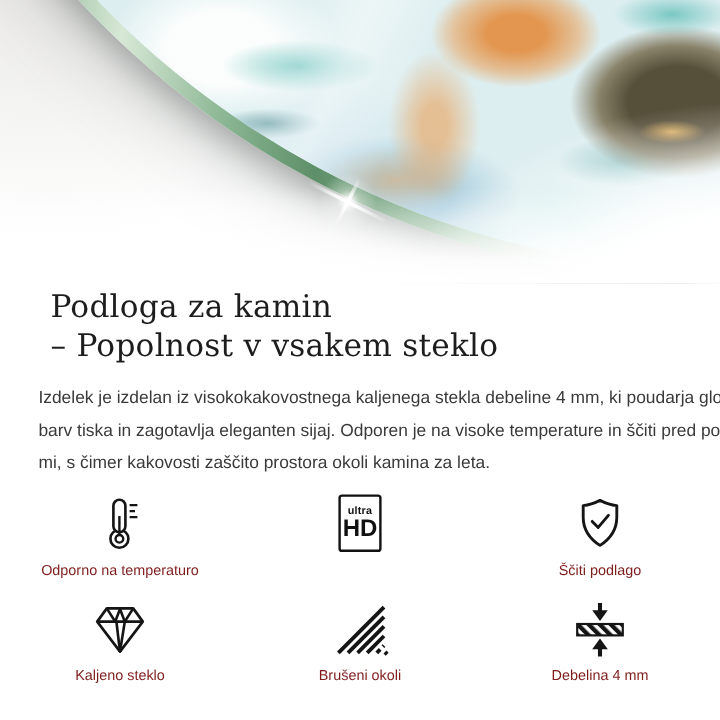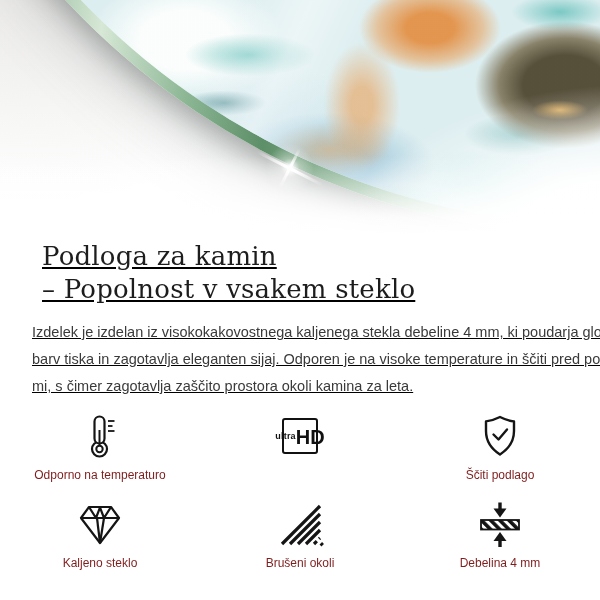--- a/index.html
+++ b/index.html
@@ -50,36 +50,36 @@
   .sparkle::before { left:0; width:74px; transform:rotate(27deg); }
   .sparkle::after  { left:15px; width:44px; transform:rotate(117deg); }
 
   
   .hero-fade { position:absolute; inset:0; pointer-events:none;
     background:
       radial-gradient(ellipse 430px 250px at 105% 108%, rgba(255,255,255,.98) 30%, rgba(255,255,255,0) 68%),
       linear-gradient(to bottom, rgba(255,255,255,0) 66%, rgba(255,255,255,.9) 92%, #ffffff 100%); }
 
   
-  .intro { padding:4px 40px 0 32px;text-decoration:underline; }
+  .intro { padding:4px 40px 0 32px; }
   h1 { font-family:"DejaVu Serif","Liberation Serif",serif; font-weight:400;
     font-size:26px; line-height:33px; color:#1d1d1d; letter-spacing:.2px; margin-left:10px; }
   .desc { margin-top:13px; font-size:14.5px; line-height:27px; color:#3a3a3a; }
   .desc div { white-space:nowrap; }
 
   
   .features { margin-top:12px; display:grid; grid-template-columns:1fr 1fr 1fr;
     row-gap:18px; text-align:center; }
   .feat { display:flex; flex-direction:column; align-items:center; }
   .feat .ic { height:48px; display:flex; align-items:center; justify-content:center; }
   .feat .lbl { margin-top:8px; font-size:12px; color:#7f1d1d; }
   svg.icon { stroke:#151515; fill:none; stroke-width:2.2; }
 
-  .uhd-box { width:36px; height:36px; border:2.6px solid #111; border-radius:3px;
-    display:flex; align-items:center; justify-content:center;
+  .uhd-box { width:36px; height:48px; border:2.6px solid #111; border-radius:3px;
+    display:flex; flex-direction:column; justify-content:center;
     color:#111; line-height:1; }
   .uhd-top { font-size:9px; font-weight:700; letter-spacing:.2px; }
   .uhd-bottom { font-size:20px; font-weight:800; margin-top:1px; }
 </style>
 </head>
 <body>
 
 <div class="hero">
   <div class="glass-edge"></div>
   <div class="glass-art"></div>
@@ -88,21 +88,21 @@
 </div>
 
 <div class="intro">
   <h1>
     <div>Podloga za kamin</div>
     <div>– Popolnost v vsakem steklo</div>
   </h1>
   <div class="desc">
     <div>Izdelek je izdelan iz visokokakovostnega kaljenega stekla debeline 4 mm, ki poudarja globino</div>
     <div>barv tiska in zagotavlja eleganten sijaj. Odporen je na visoke temperature in ščiti pred poškodba-</div>
-    <div>mi, s čimer zagotavlja zaščito prostora okoli kamina za leta.</div>
+    <div>mi, s čimer kakovosti zaščito prostora okoli kamina za leta.</div>
   </div>
 </div>
 
 <div class="features">
 
   <div class="feat">
     <div class="ic">
       <svg class="icon" width="44" height="46" viewBox="0 0 44 46">
         <circle cx="21.5" cy="36" r="7.5"></circle>
         <rect x="16.5" y="3.5" width="10" height="27" rx="5" fill="#ffffff"></rect>

